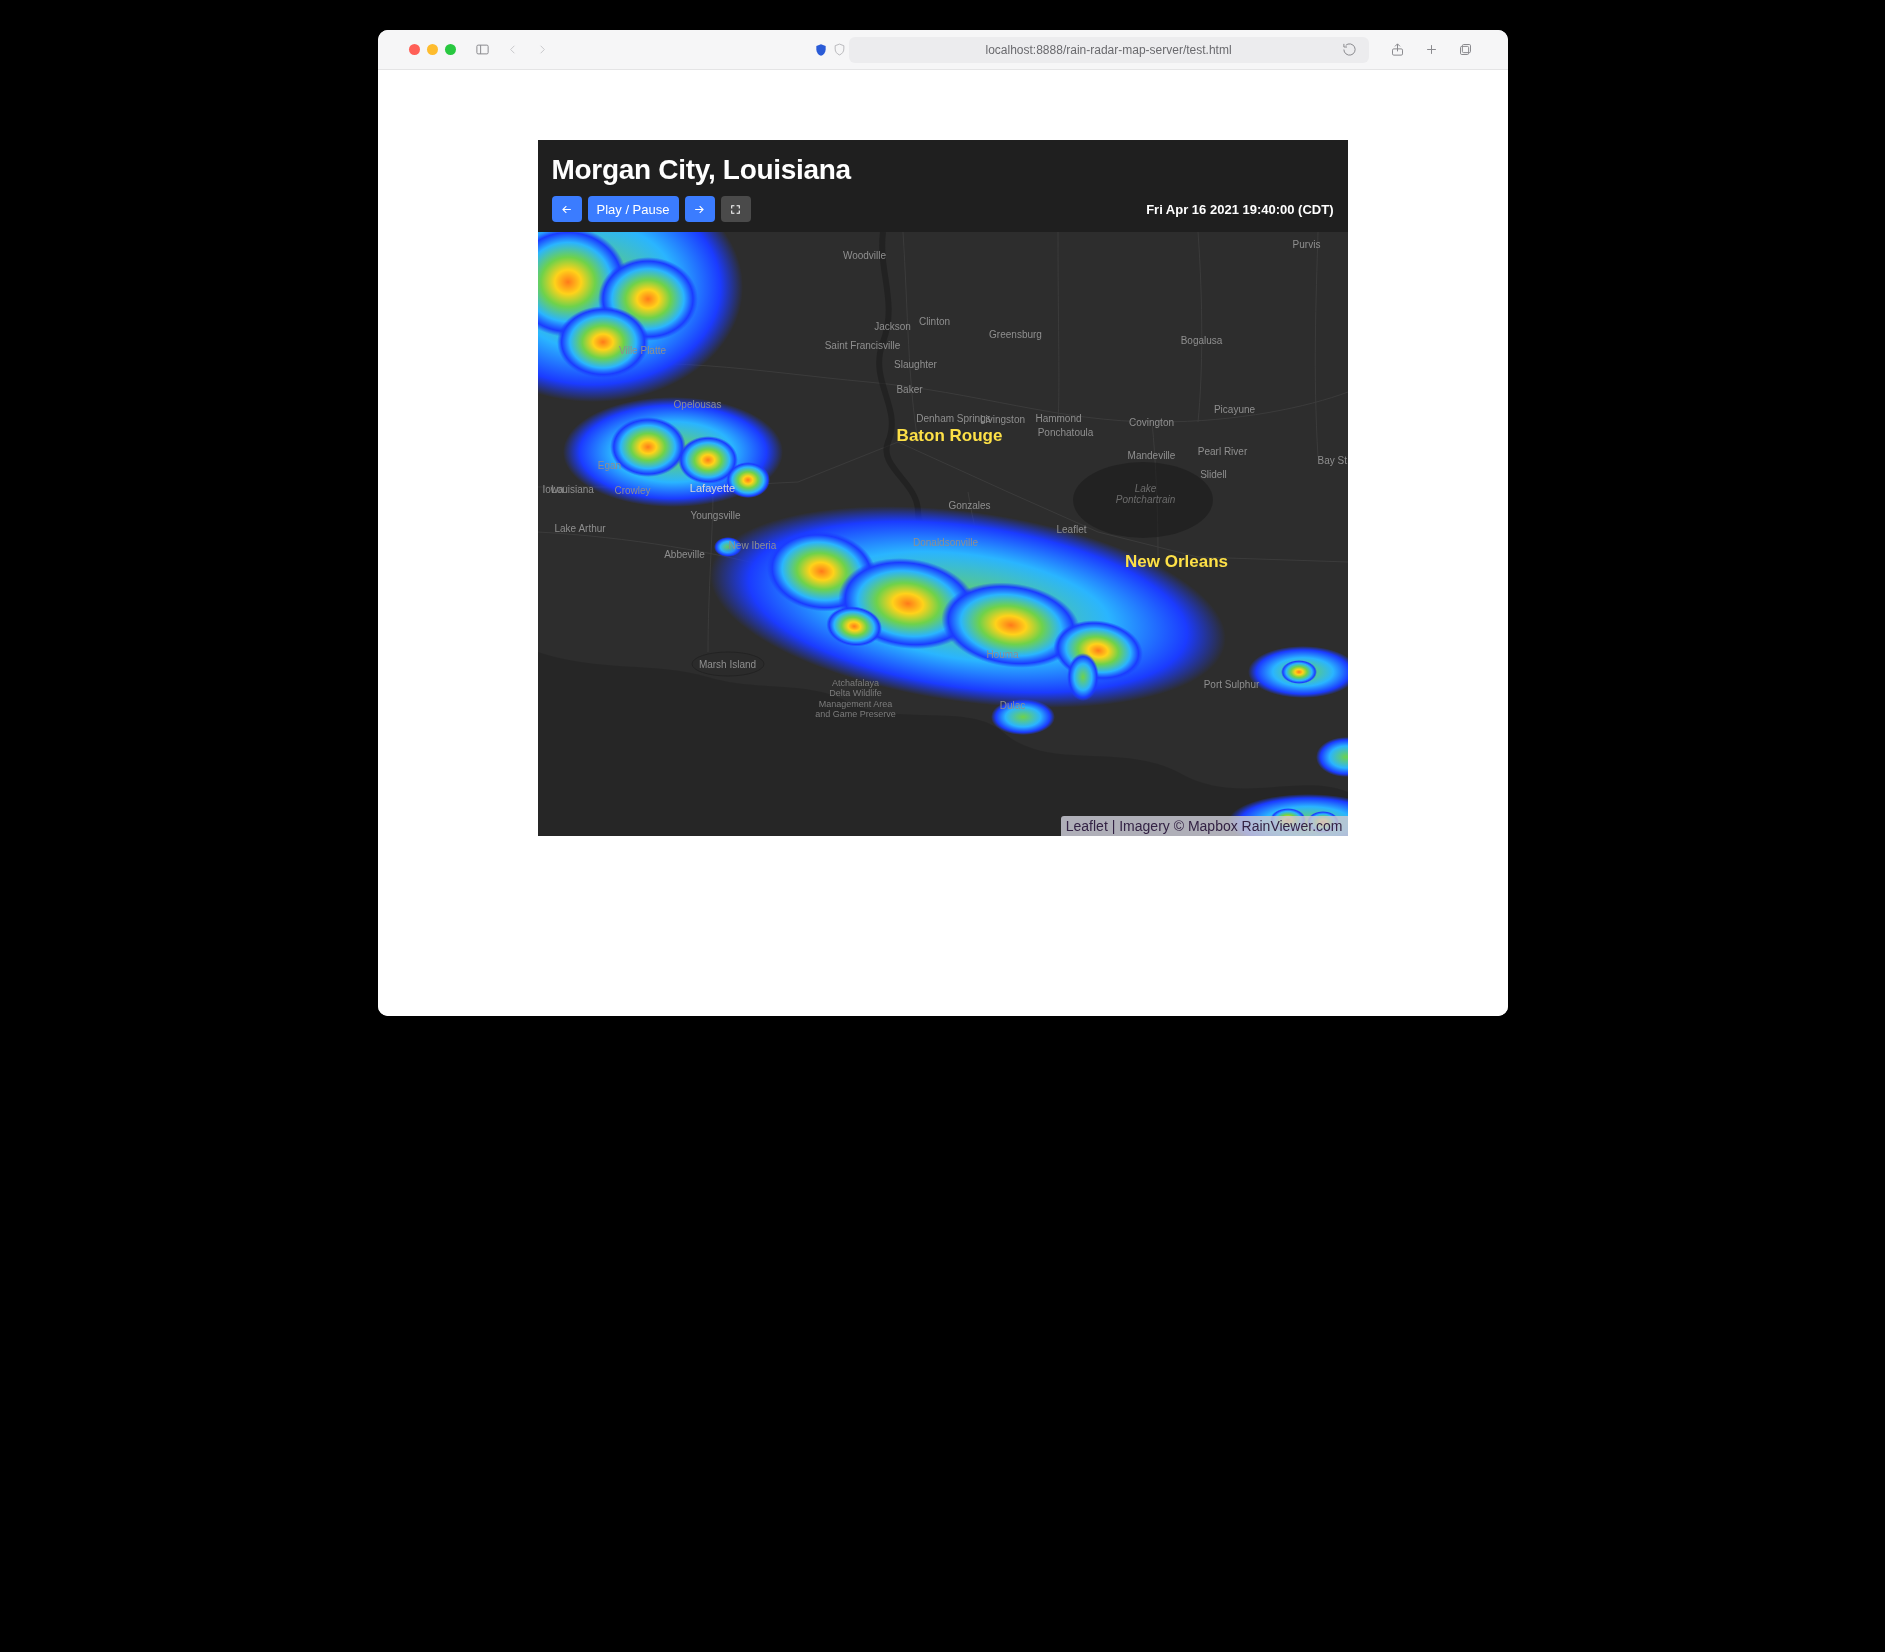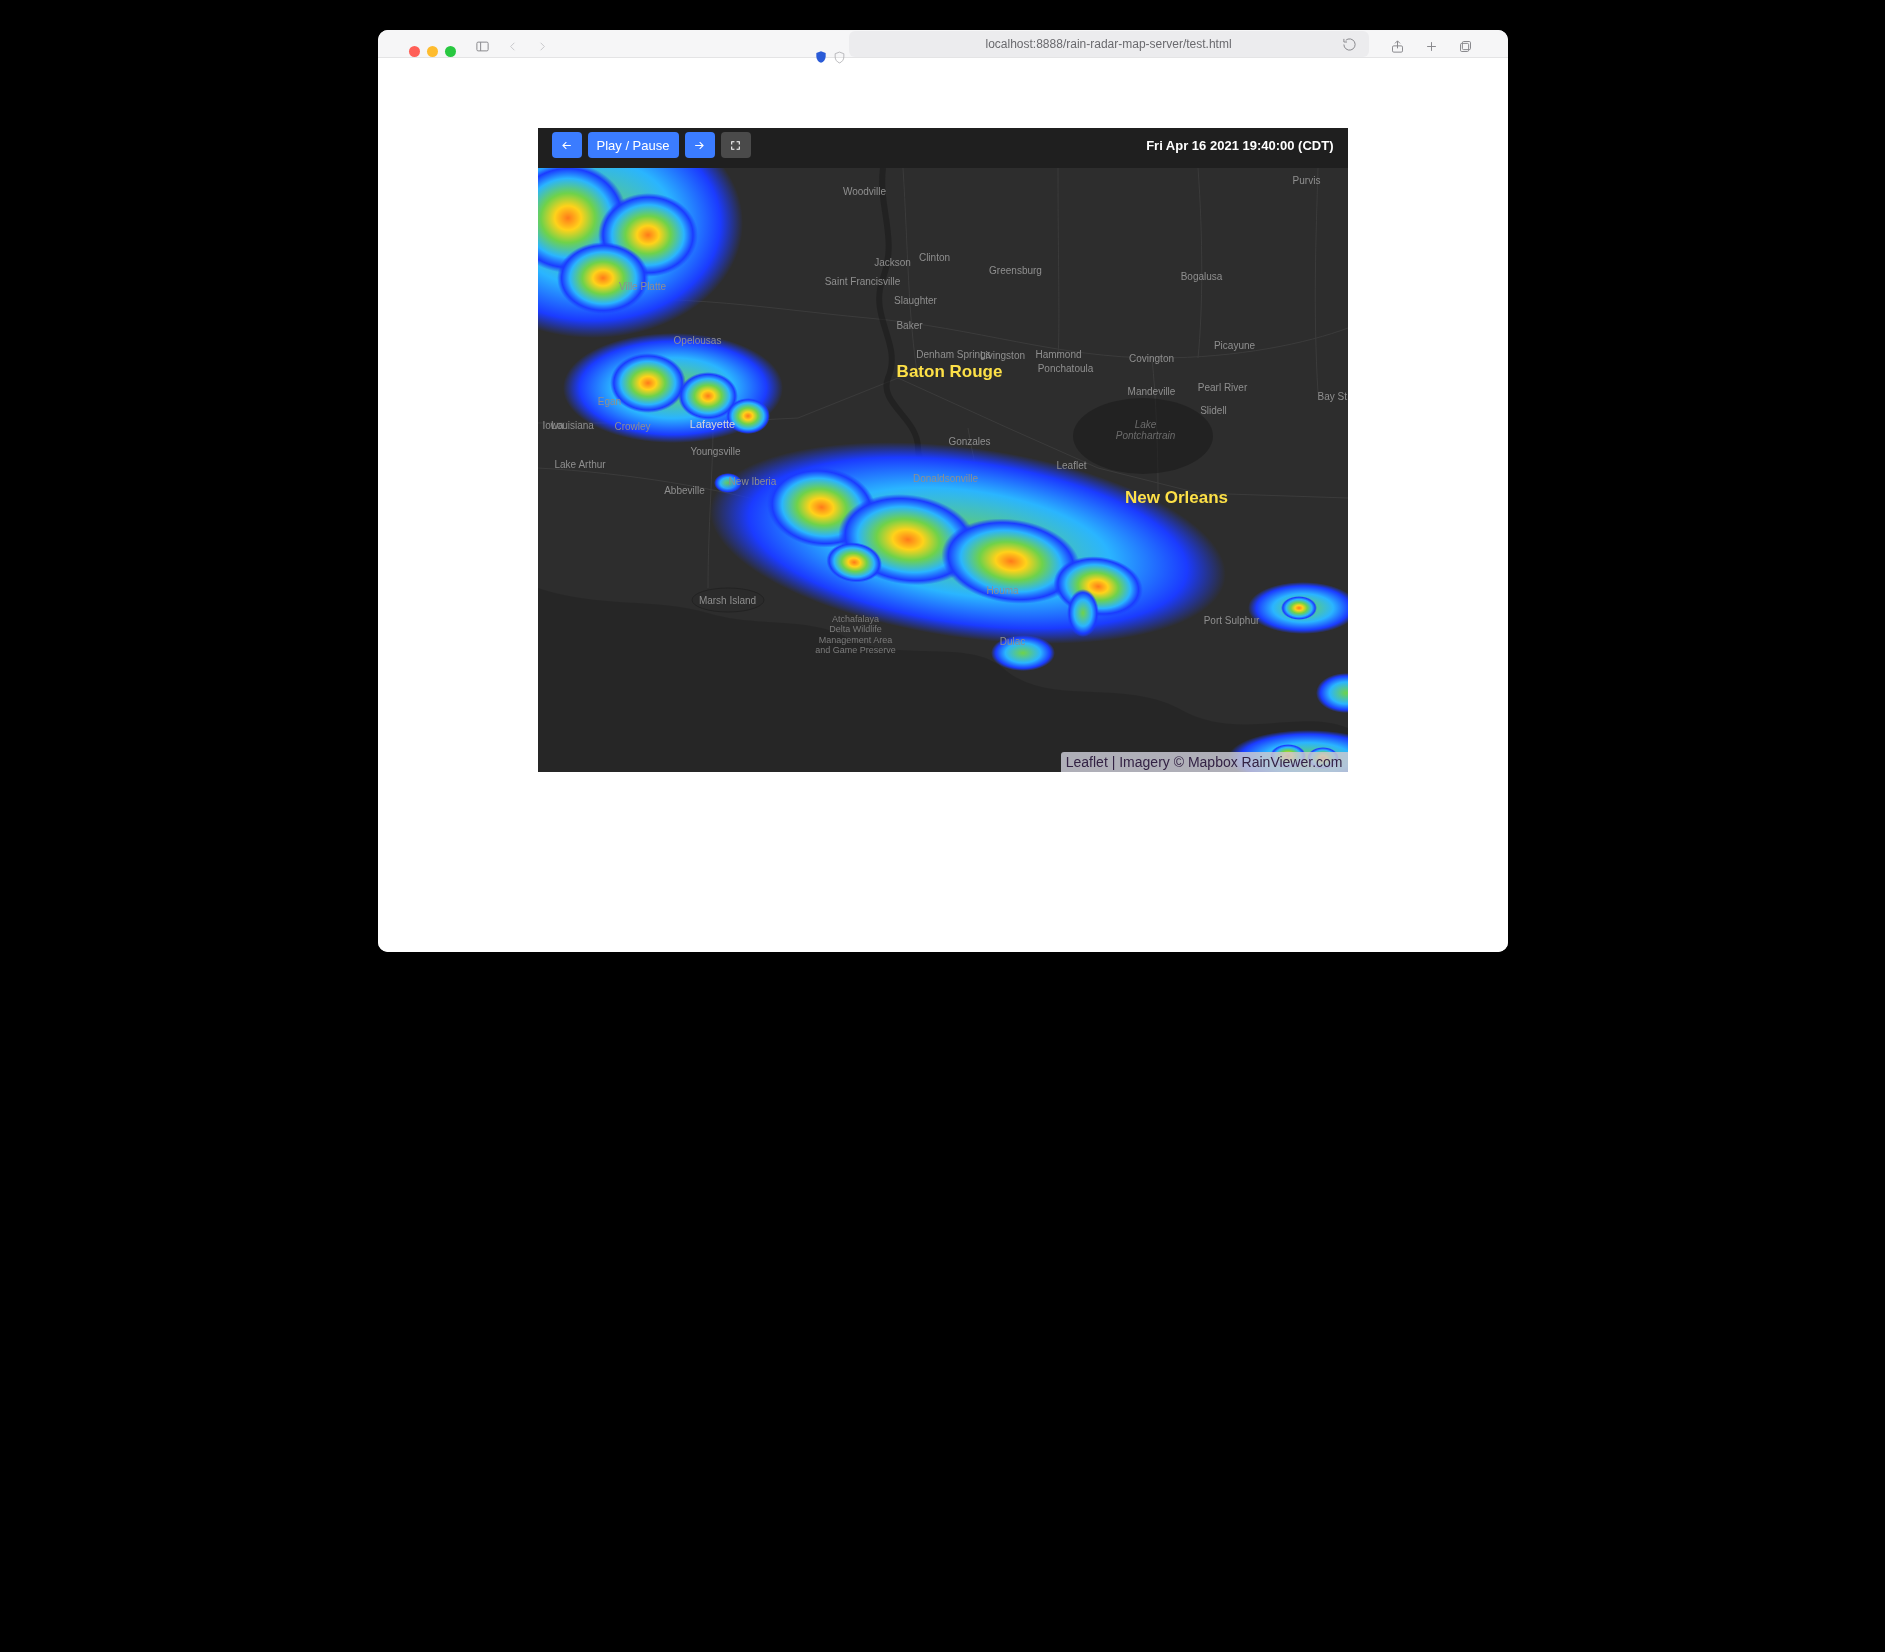--- a/index.html
+++ b/index.html
@@ -15,25 +15,25 @@
 
   
   .browser-window {
     width: 1130px;
     background: #fff;
     border-radius: 10px;
     box-shadow: 0 20px 60px rgba(0,0,0,.5);
     overflow: hidden;
   }
   .browser-toolbar {
-    height: 28px;
+    height: 40px;
     background: #f6f6f7;
     border-bottom: 1px solid #e4e4e5;
     display: flex;
-    align-items: flex-end;
+    align-items: center;
     padding: 0 31px;
     gap: 8px;
     font-size: 12px;
     color: #6a6a6e;
   }
   .traffic-lights { display: flex; gap: 7px; margin-right: 8px; }
   .tl { width: 11px; height: 11px; border-radius: 50%; }
   .tl.red    { background: #ff5f57; }
   .tl.yellow { background: #febc2e; }
   .tl.green  { background: #28c840; }
@@ -247,20 +247,23 @@
             <rect x="7" y="4" width="13" height="13" rx="2"></rect>
             <rect x="4" y="7" width="13" height="13" rx="2"></rect>
           </svg>
       </div>
     </div>
   </div>
 
   <div class="page">
     <div class="radar-app">
 
+      <div class="radar-header">
+        <h1 class="radar-title">Morgan City, Louisiana</h1>
+      </div>
 
       <div class="radar-controls">
         <button class="rbtn icon-only" aria-label="Previous frame">
           <svg viewBox="0 0 24 24">
               <path d="M20 11H7.8l4.6-4.6L11 5l-7 7 7 7 1.4-1.4L7.8 13H20z"></path>
             </svg>
         </button>
         <button class="rbtn">Play / Pause</button>
         <button class="rbtn icon-only" aria-label="Next frame">
           <svg viewBox="0 0 24 24">

